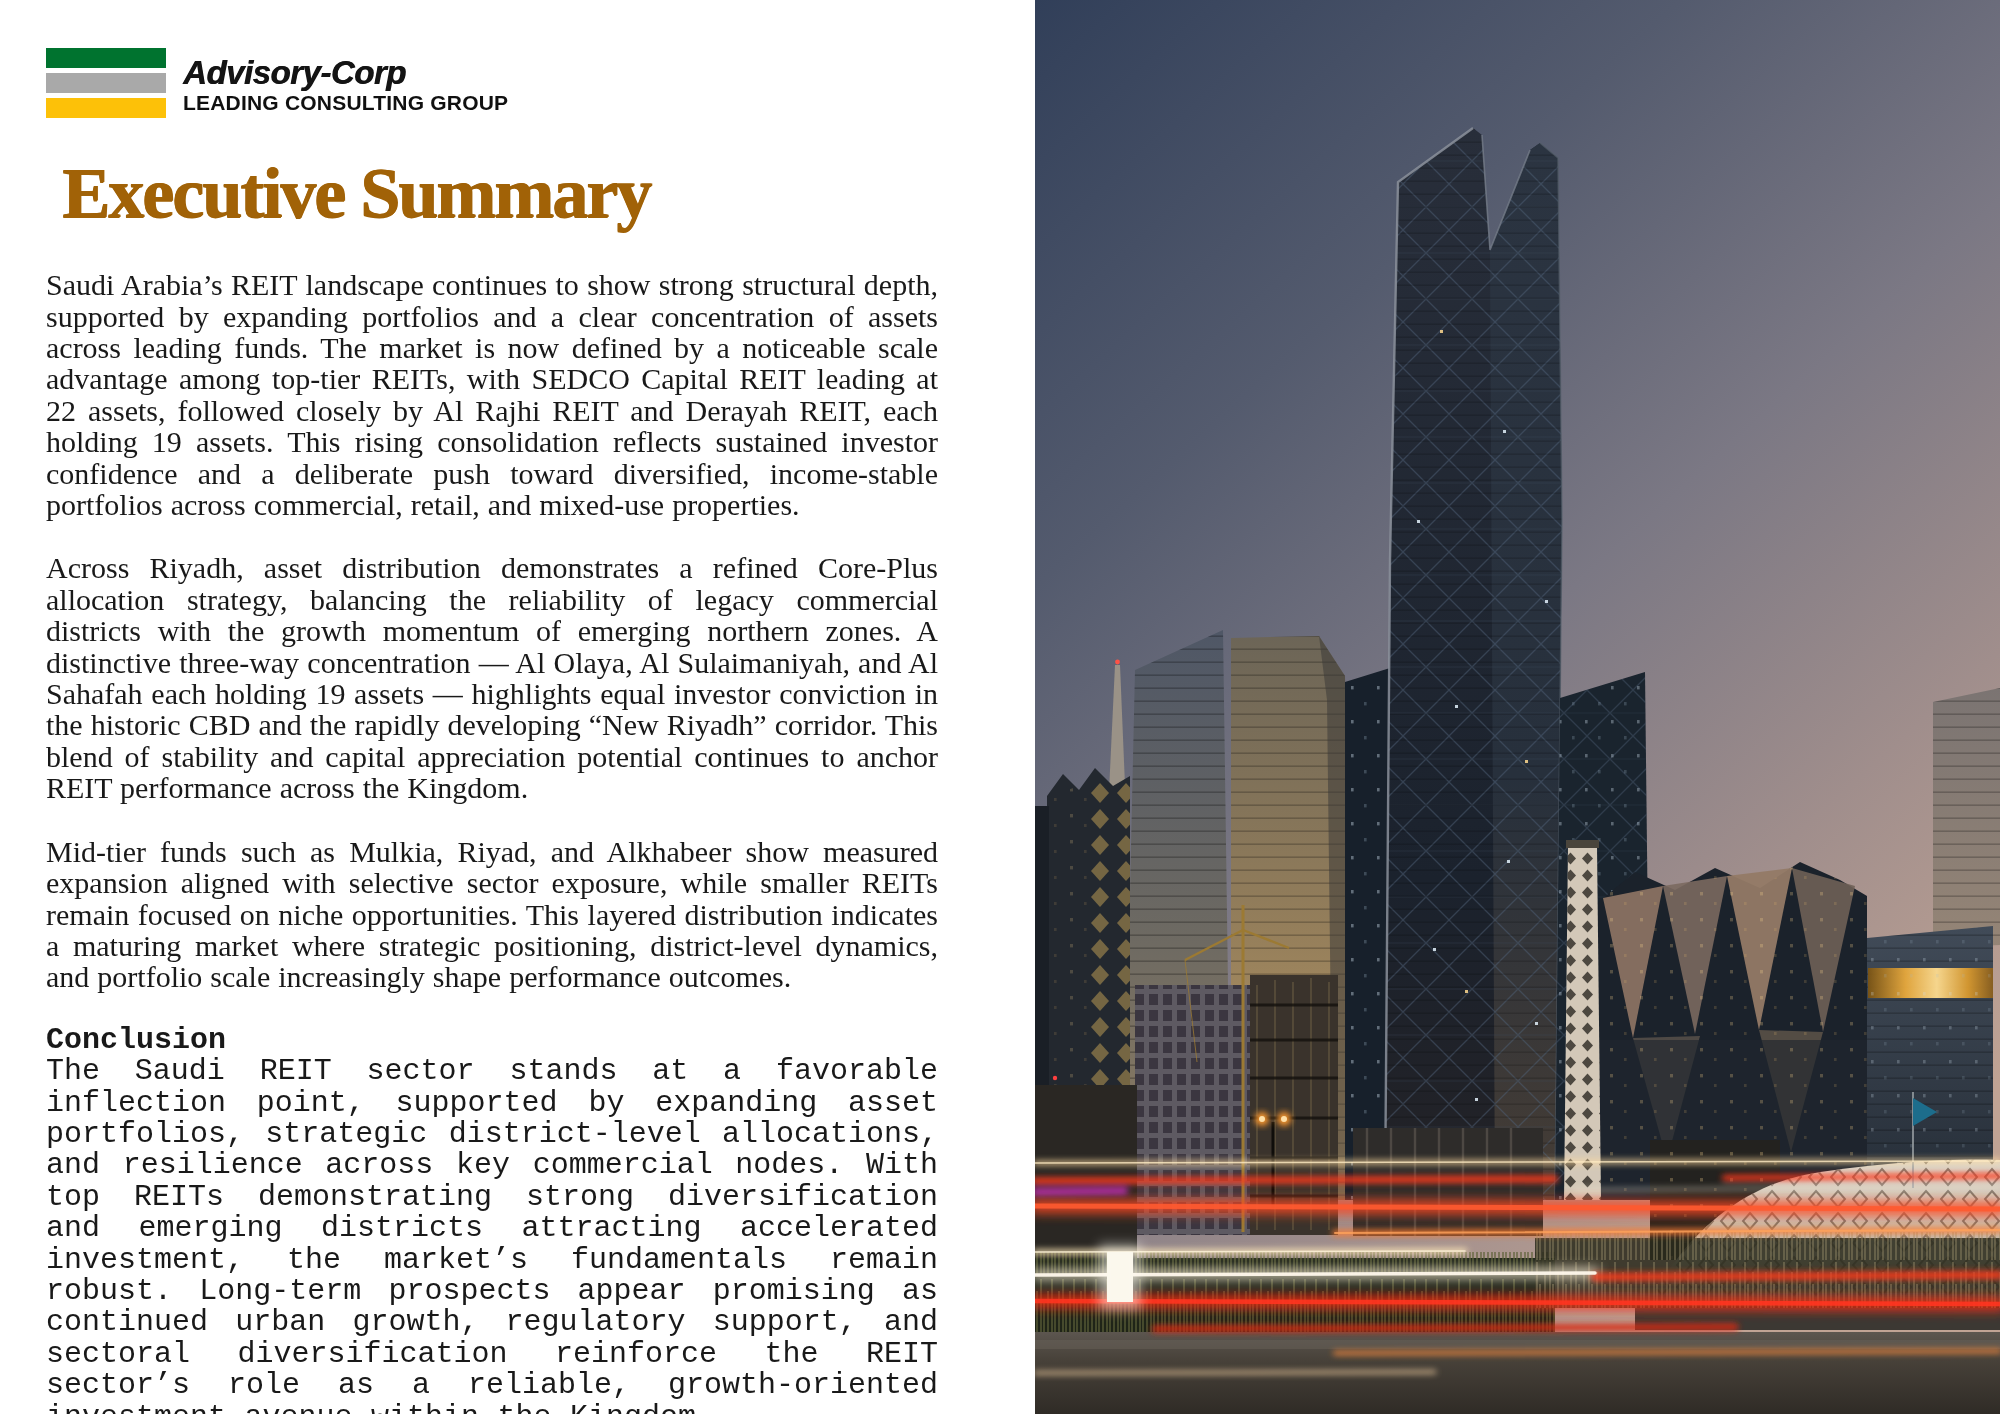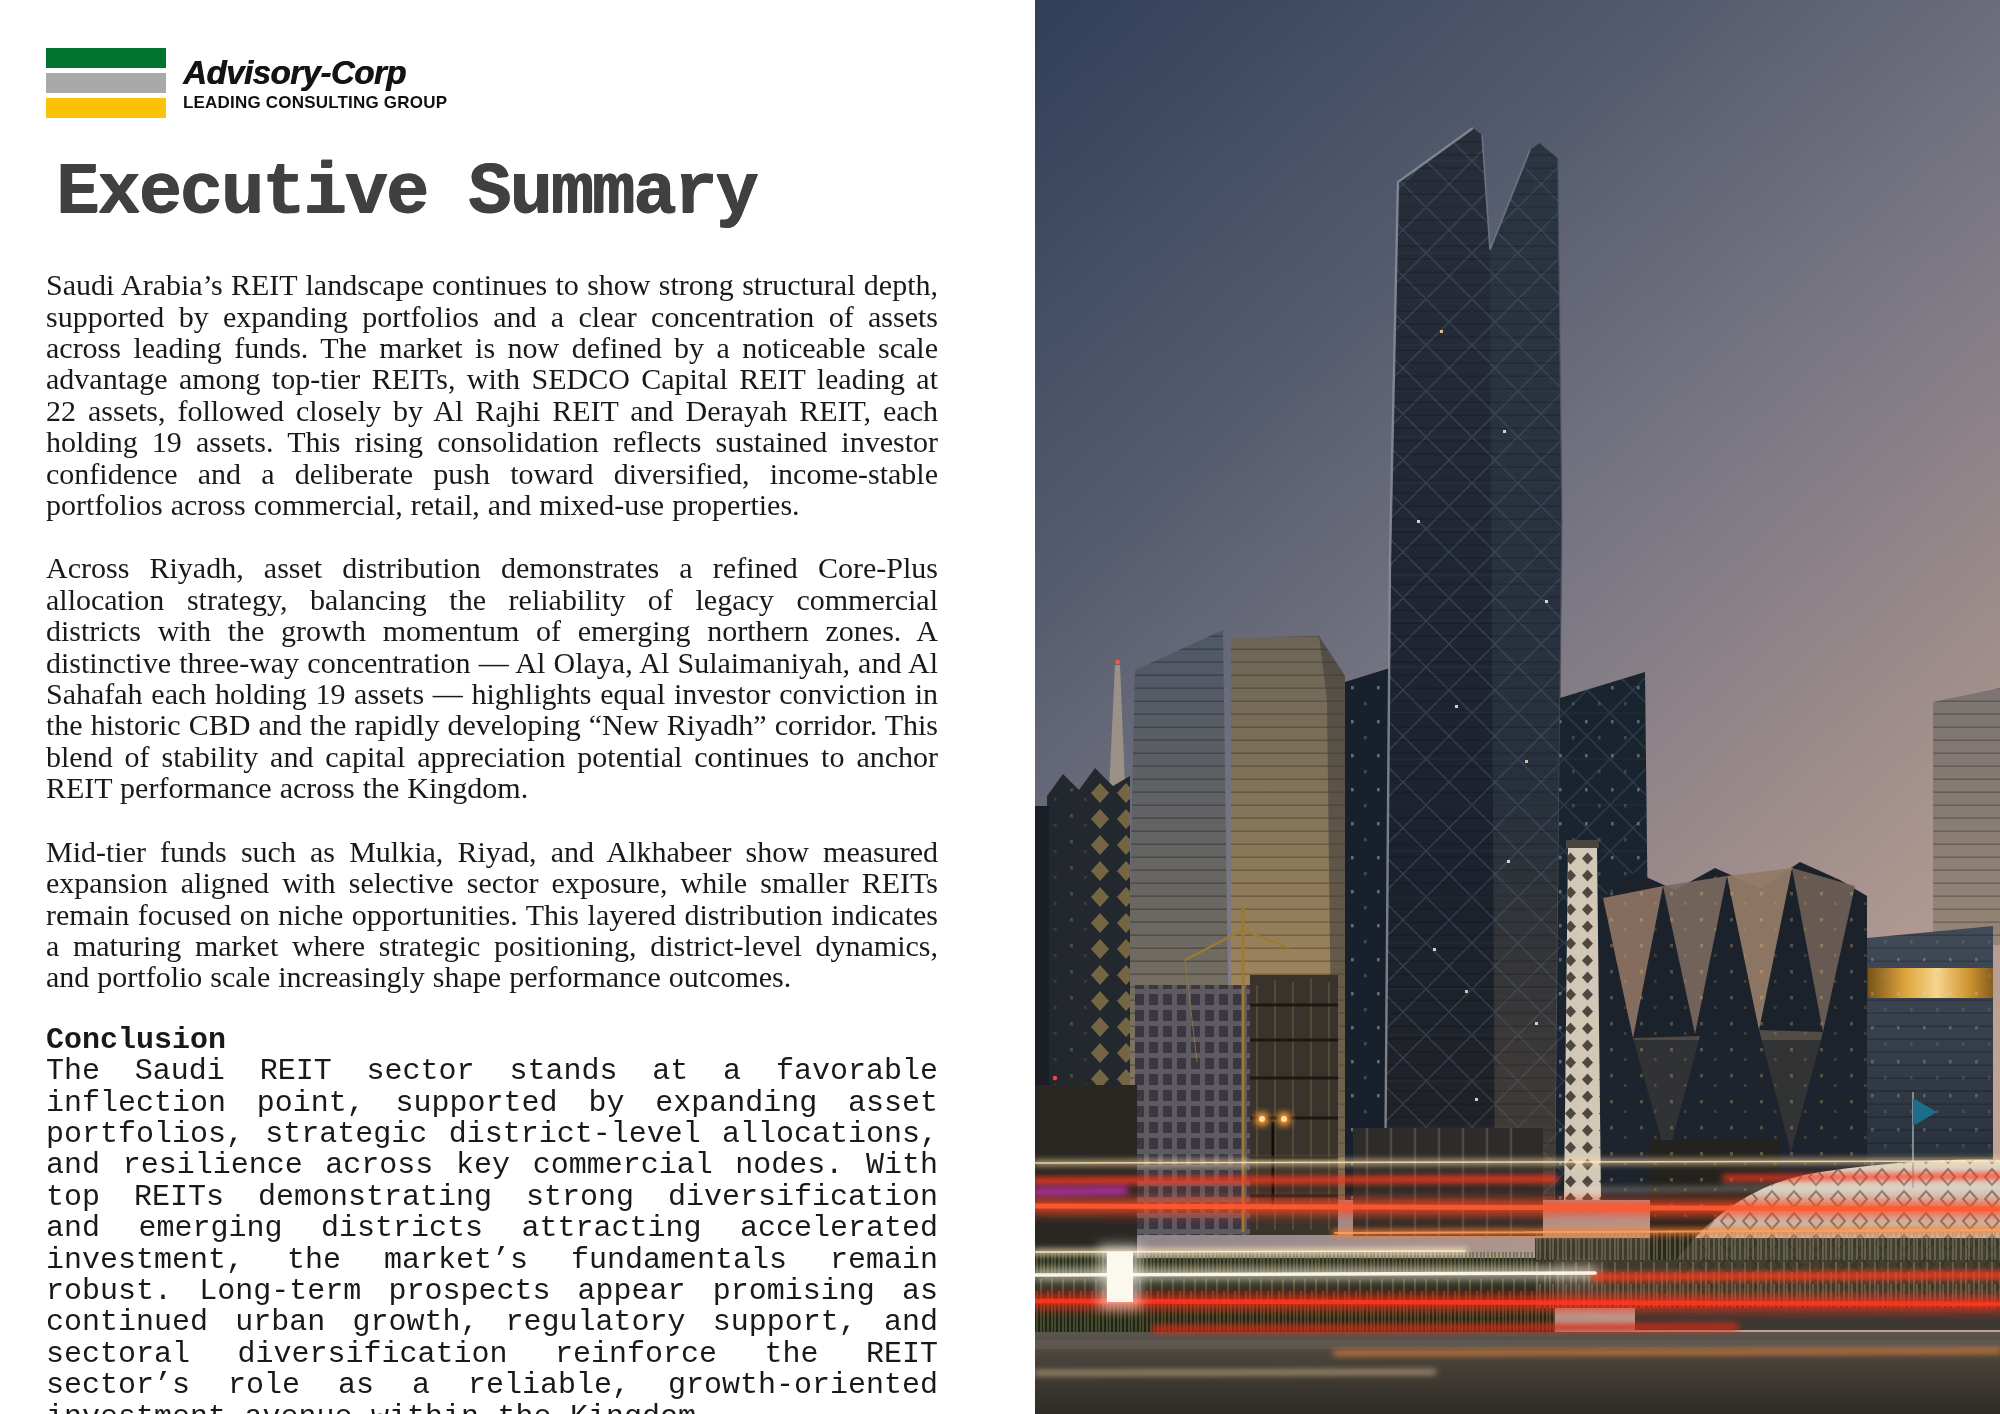--- a/index.html
+++ b/index.html
@@ -20,31 +20,31 @@
   .logo-text { display: flex; flex-direction: column; justify-content: center; }
   .logo-name {
     font-family: "Liberation Sans", sans-serif;
     font-style: italic; font-weight: 700;
     font-size: 33px; line-height: 38px; letter-spacing: -0.5px;
     color: #141414;
     text-shadow: 0.6px 0 0 currentColor;
   }
   .logo-tagline {
     font-family: "Liberation Sans", sans-serif;
-    font-weight: 700; font-size: 17px; line-height: 21px;
+    font-weight: 700; font-size: 21px; line-height: 21px;
     letter-spacing: 0.2px; color: #101010;
   }
 
   .page-title {
-    margin: 36px 0 0 10px;
-    font-family: Liberation Mono, monospace;
+    margin: 36px 0 0 16px;
+    font-family: Liberation Serif, serif;
     font-weight: 700;
     font-size: 72px; line-height: 1.1;
     letter-spacing: -2px;
-    color: #404040;
+    color: #a16207;
     text-shadow: 1px 0 0 currentColor, 0 0.5px 0 currentColor;
   }
 
   .body-copy { margin-top: 36px; }
   .body-copy p {
     margin: 0 0 32px 0;
     font-size: 30px; line-height: 31.4px;
     color: #191919;
     text-align: justify; text-align-last: left;
     word-spacing: 0.5px;

